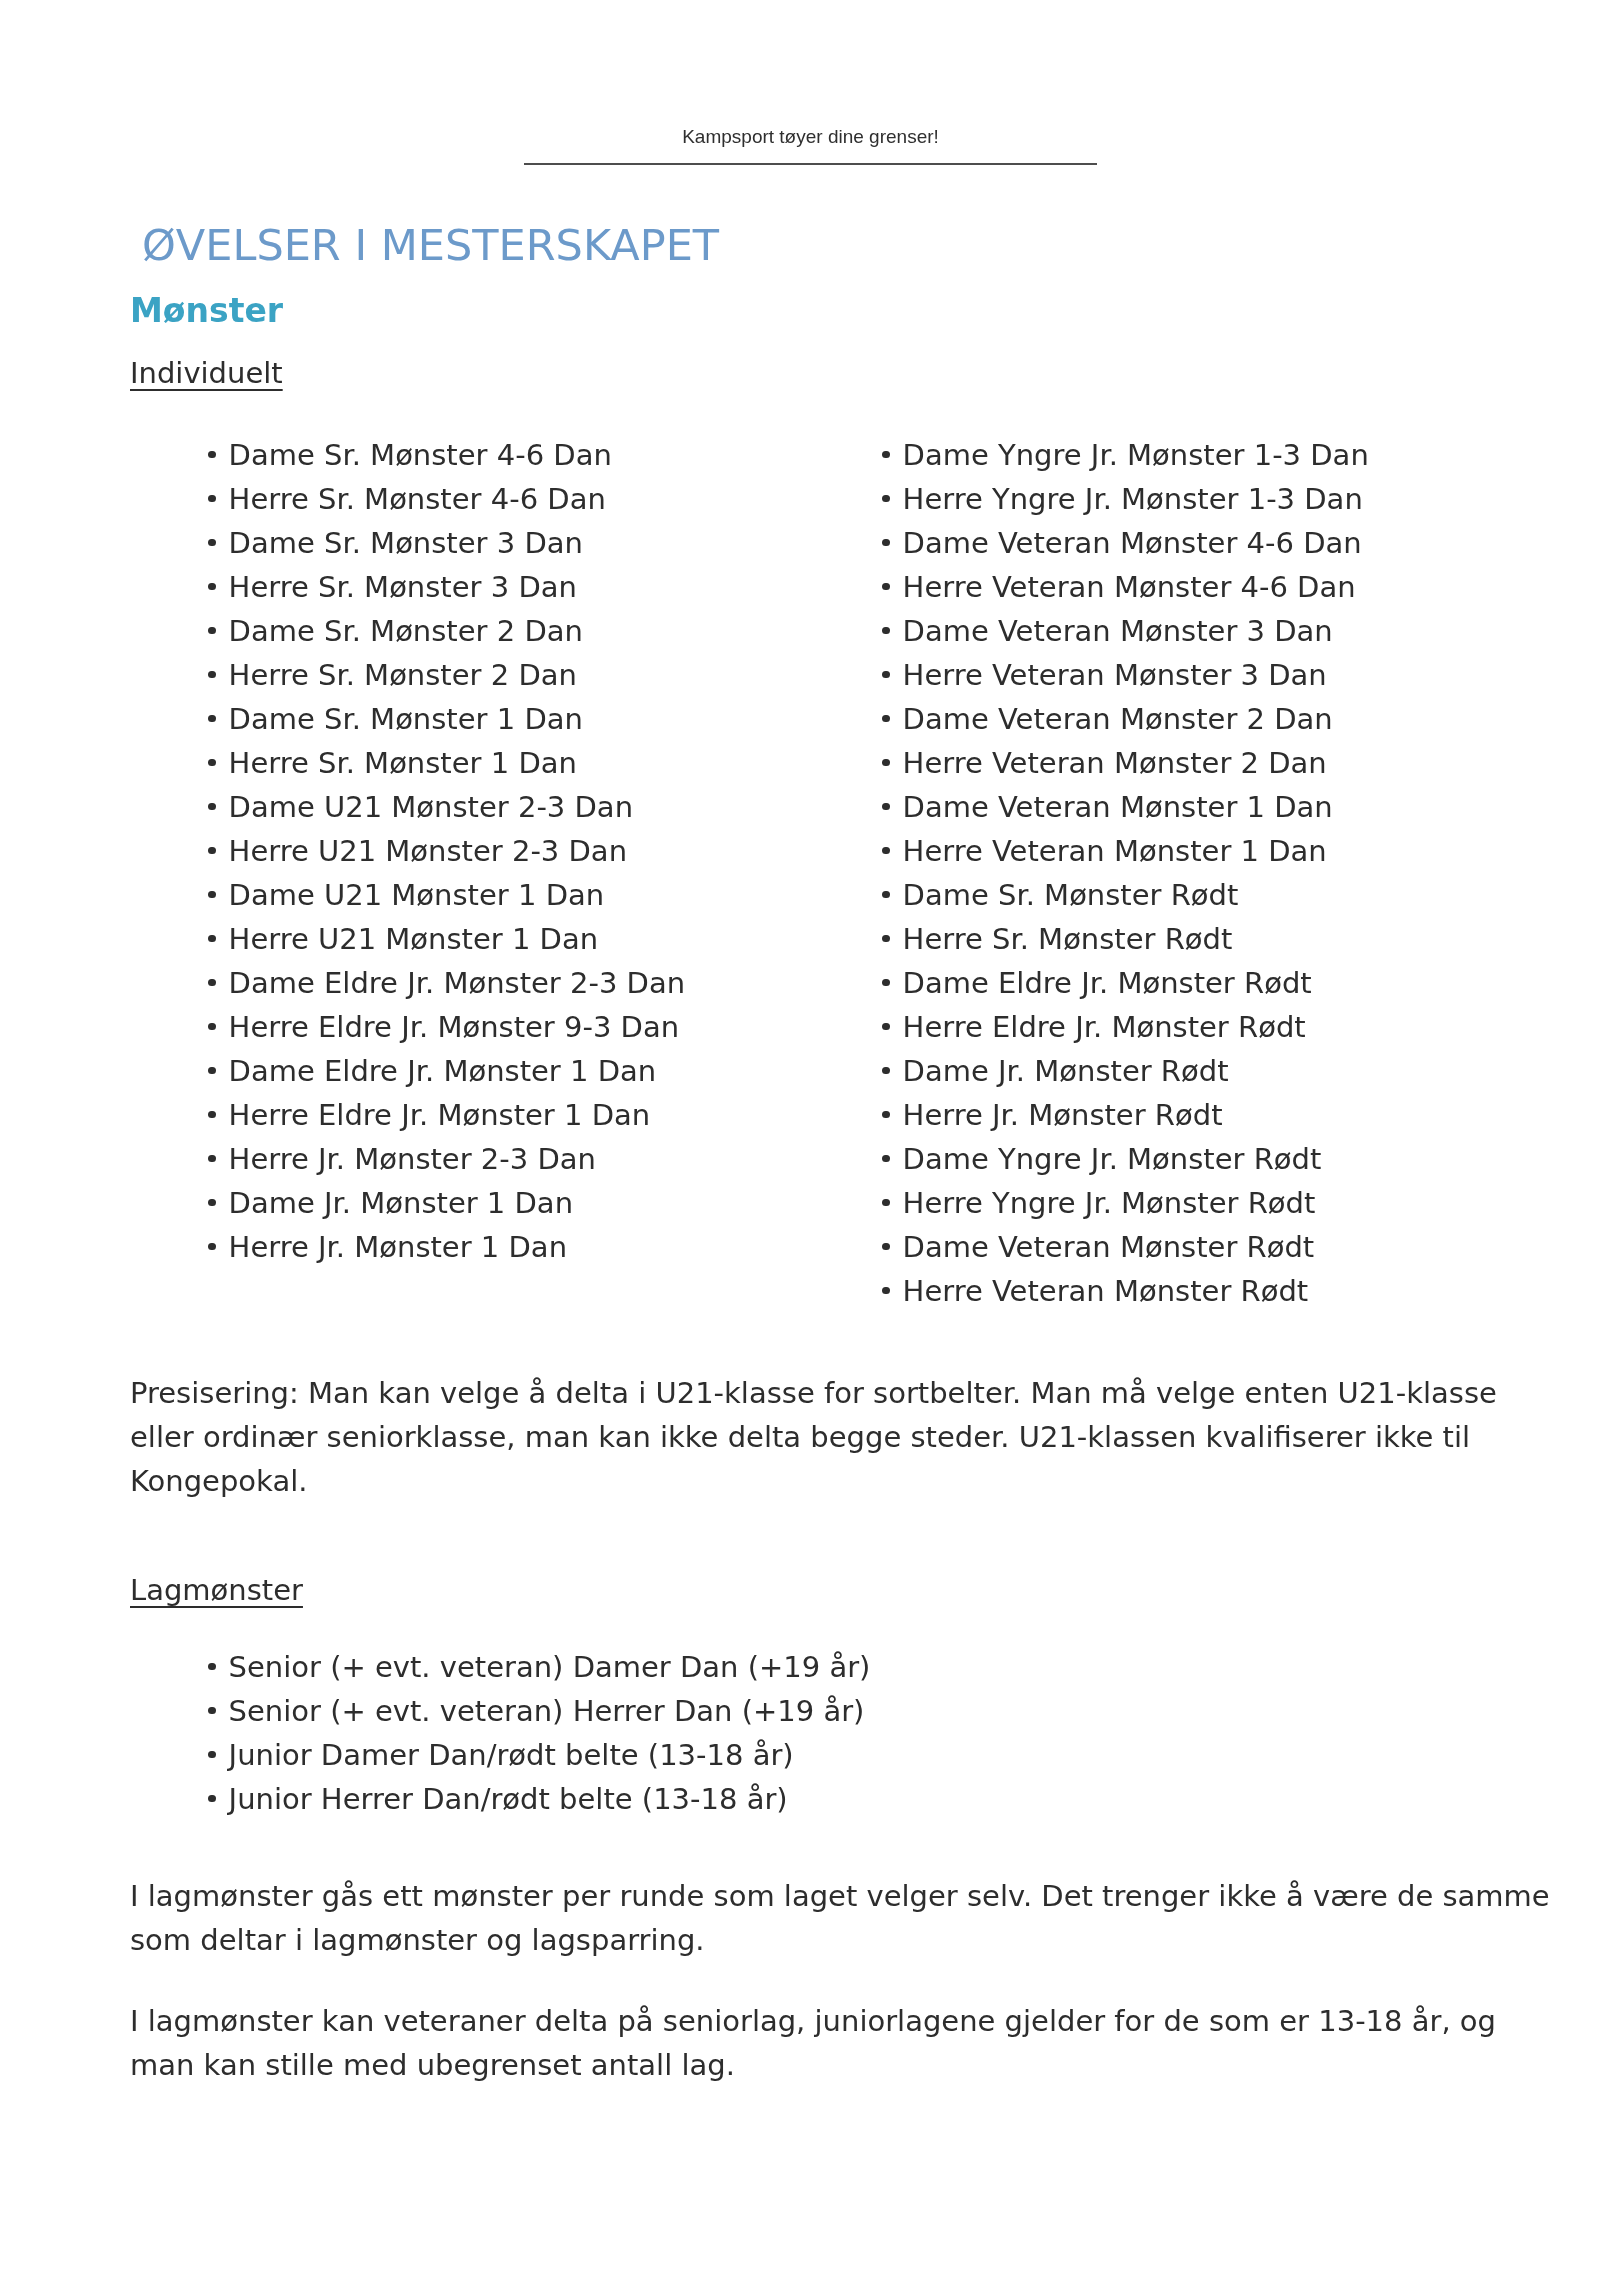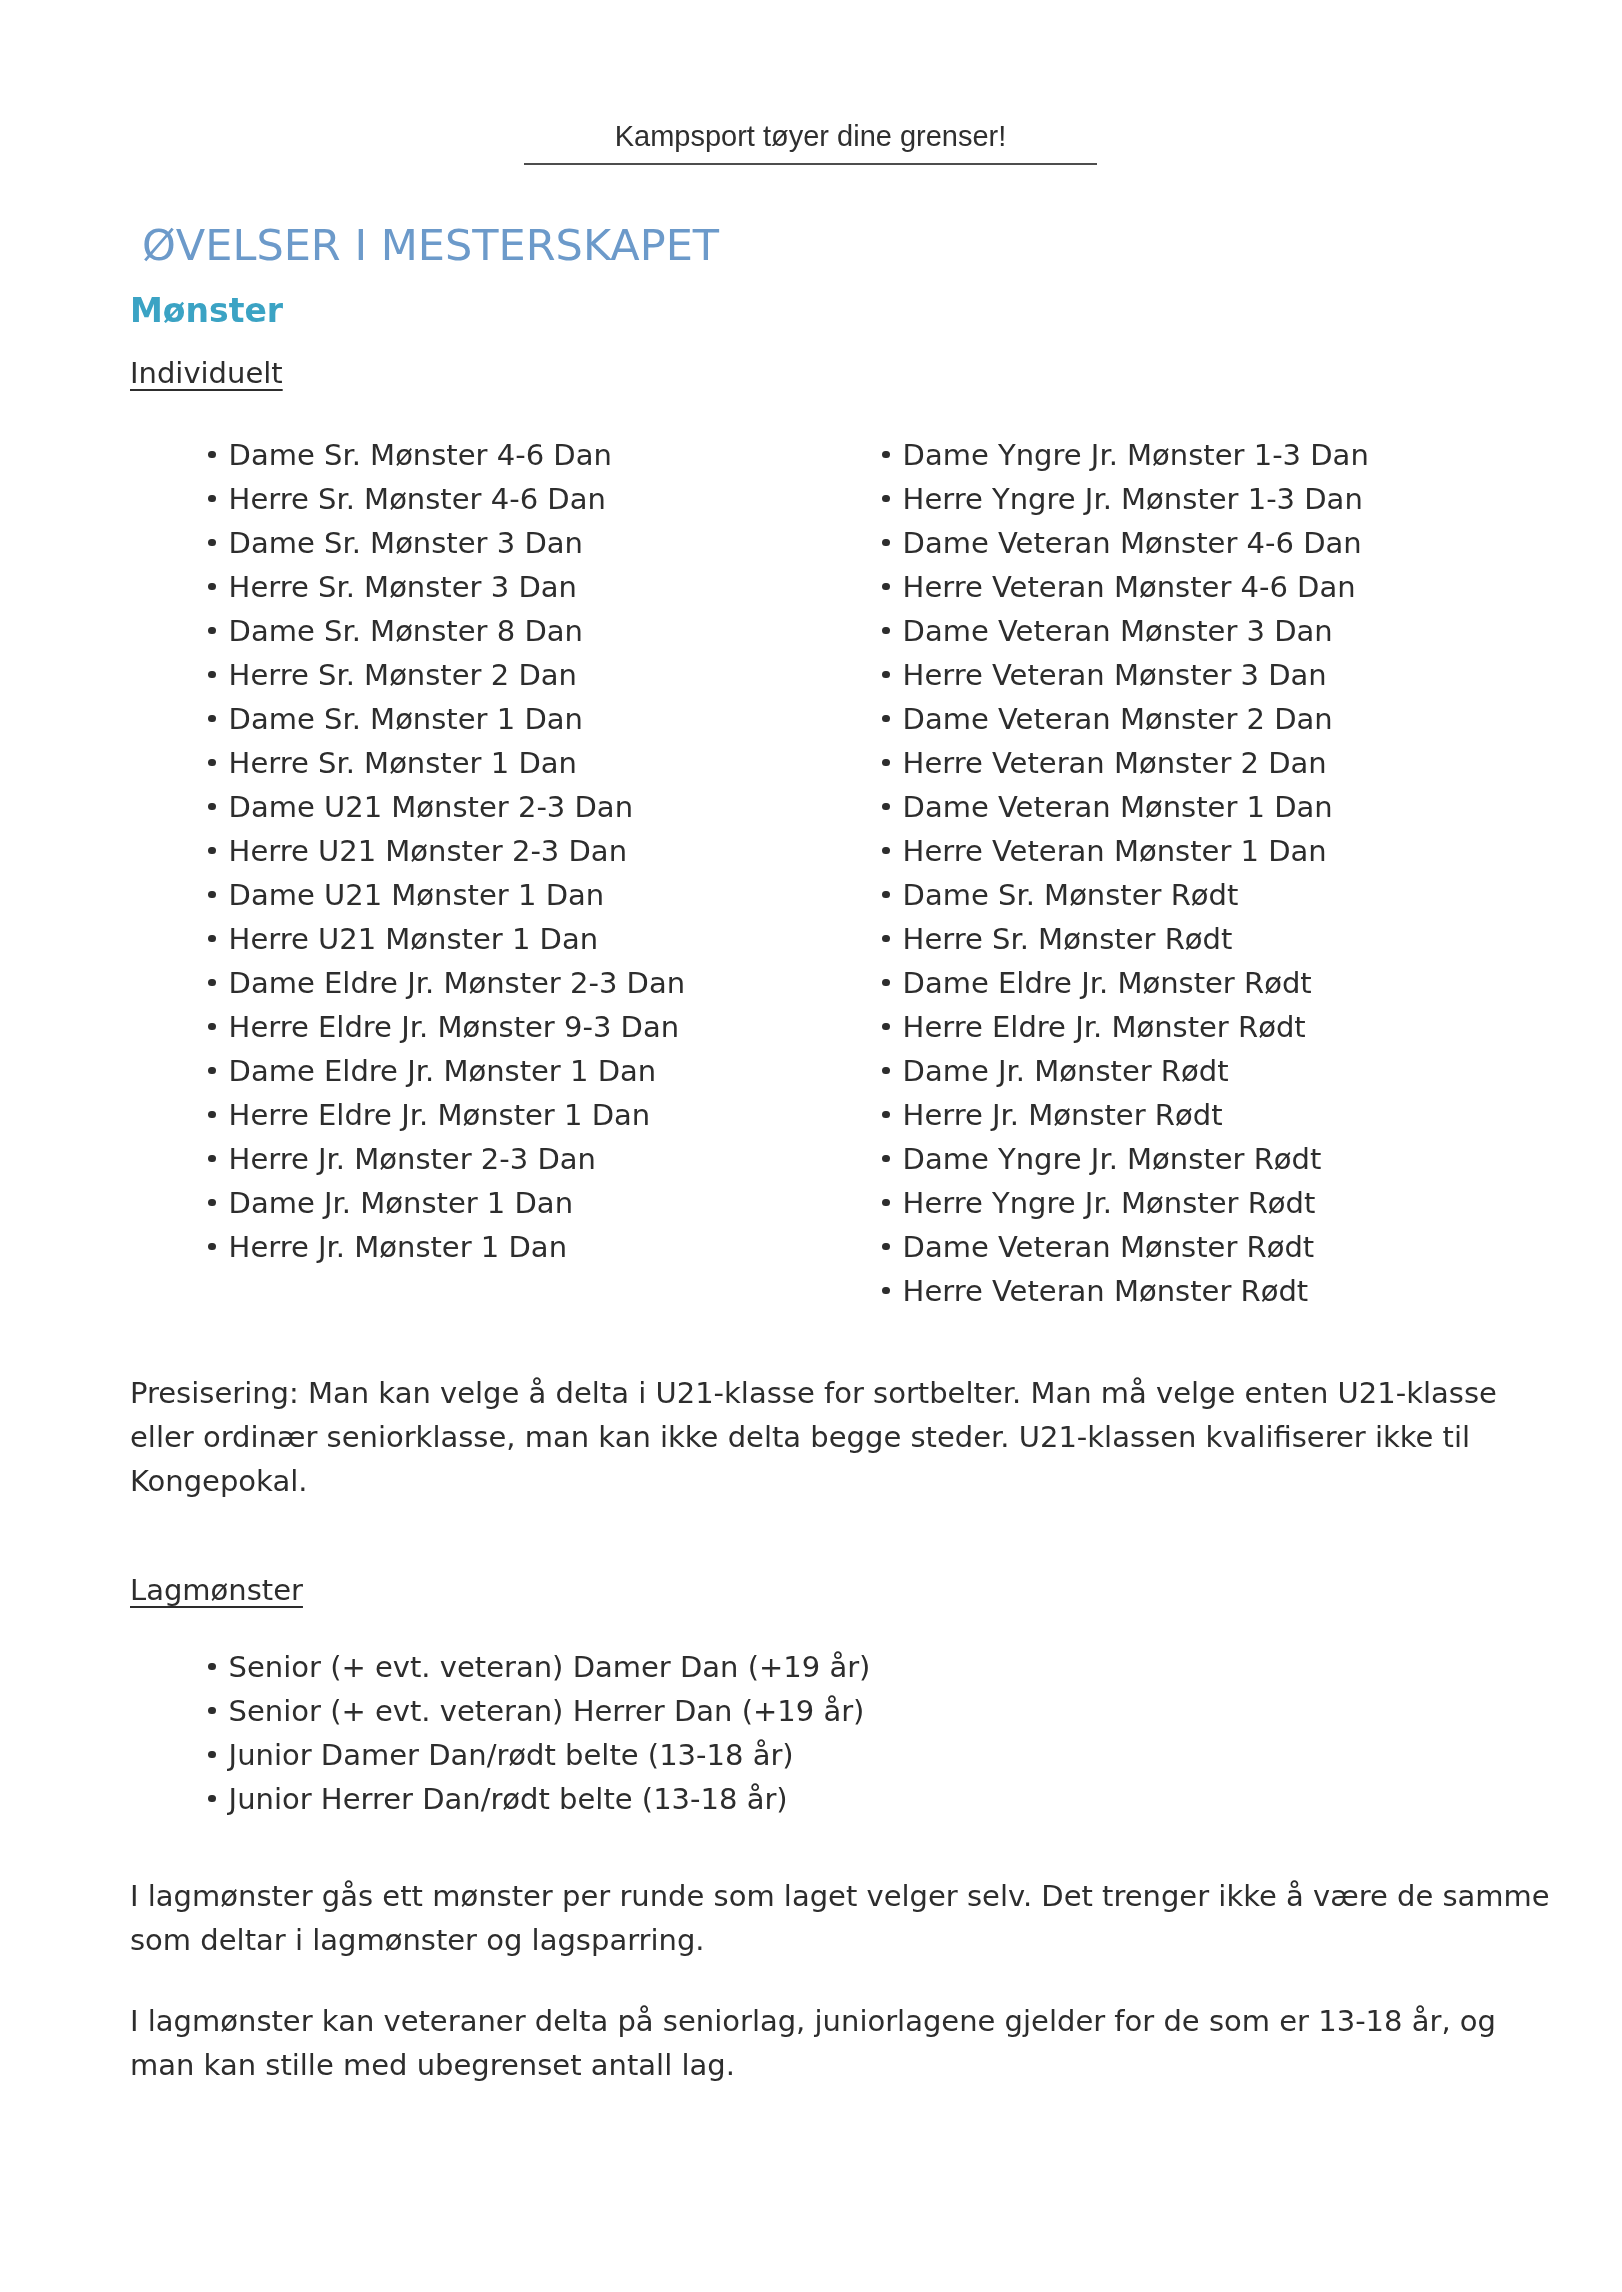--- a/index.html
+++ b/index.html
@@ -10,21 +10,21 @@
     background:#ffffff;
     font-family:"DejaVu Sans", sans-serif;
     color:var(--ink, #2d2d2d);
     overflow:hidden;
   }
   .tagline {
     position:absolute;
     top:119px; left:524px; width:573px;
     text-align:center;
     font-family:"Liberation Sans", sans-serif;
-    font-size:29px; line-height:35px;
+    font-size:19px; line-height:35px;
     color:#2f2f2f;
     padding-bottom:8.8px;
     border-bottom:2px solid #4d4d4d;
   }
   .doc-title {
     position:absolute;
     top:208px; left:130px;
     margin:12px;
     font-size:43px; line-height:1.164;
     font-weight:400;
@@ -122,21 +122,21 @@
         <span>Dame Sr. Mønster 3 Dan</span>
       </li>
 
       <li>
         <span class="dot"></span>
         <span>Herre Sr. Mønster 3 Dan</span>
       </li>
 
       <li>
         <span class="dot"></span>
-        <span>Dame Sr. Mønster 8 Dan</span>
+        <span>Dame Sr. Mønster 2 Dan</span>
       </li>
 
       <li>
         <span class="dot"></span>
         <span>Herre Sr. Mønster 2 Dan</span>
       </li>
 
       <li>
         <span class="dot"></span>
         <span>Dame Sr. Mønster 1 Dan</span>

